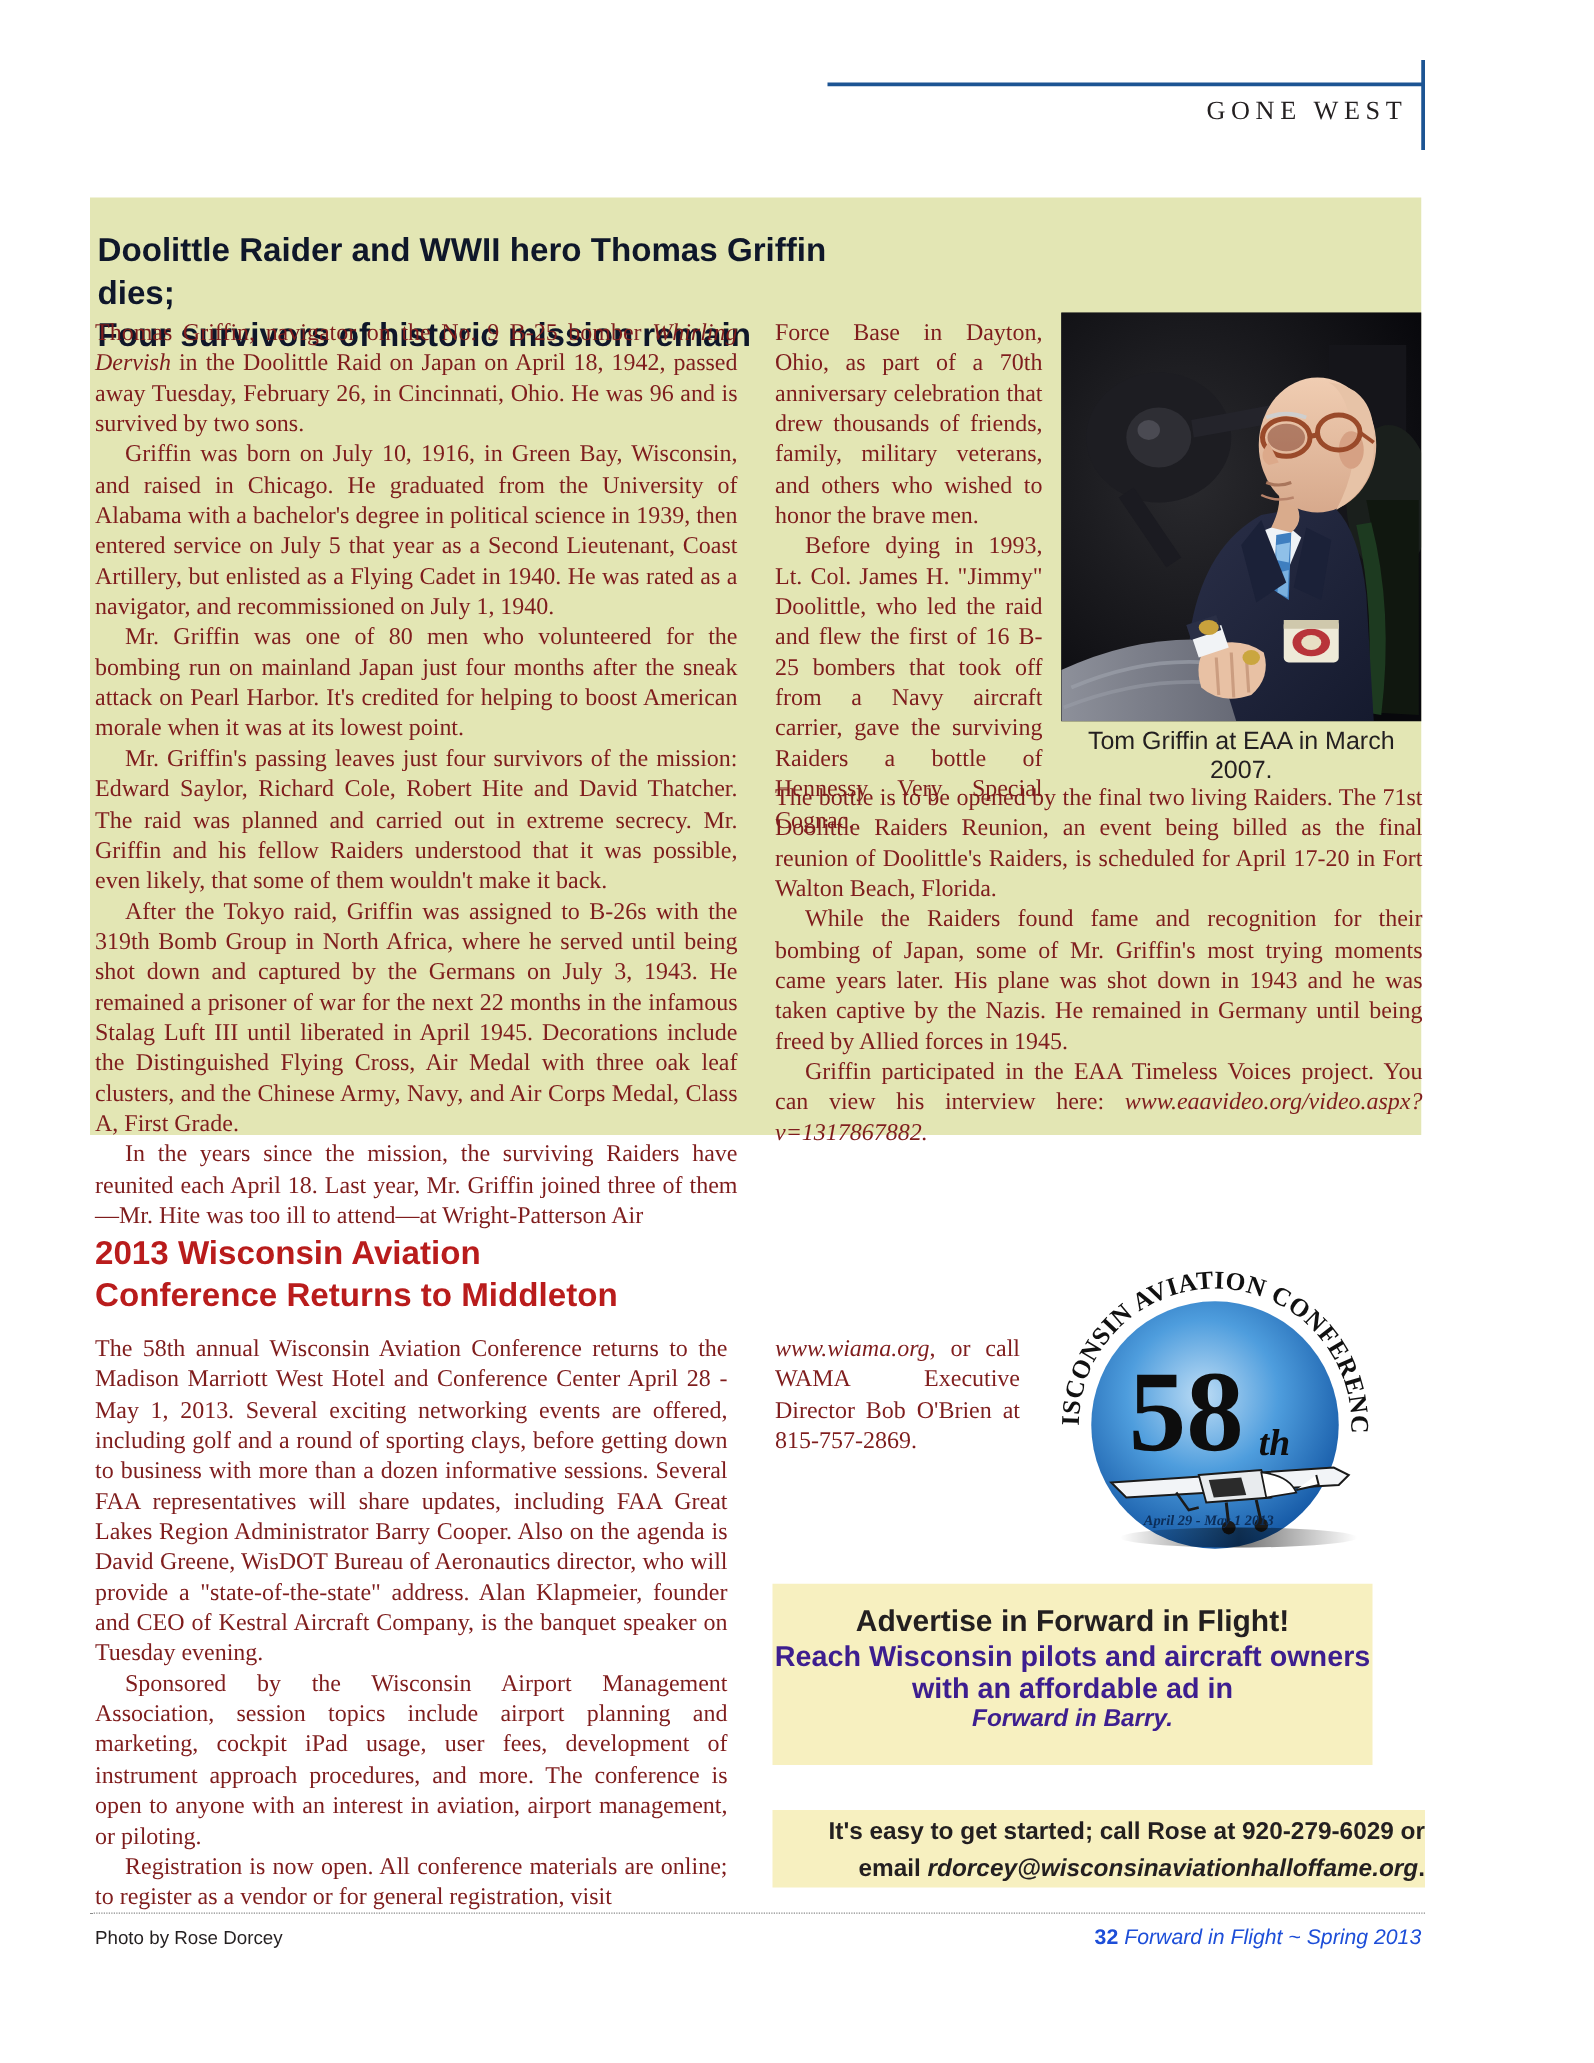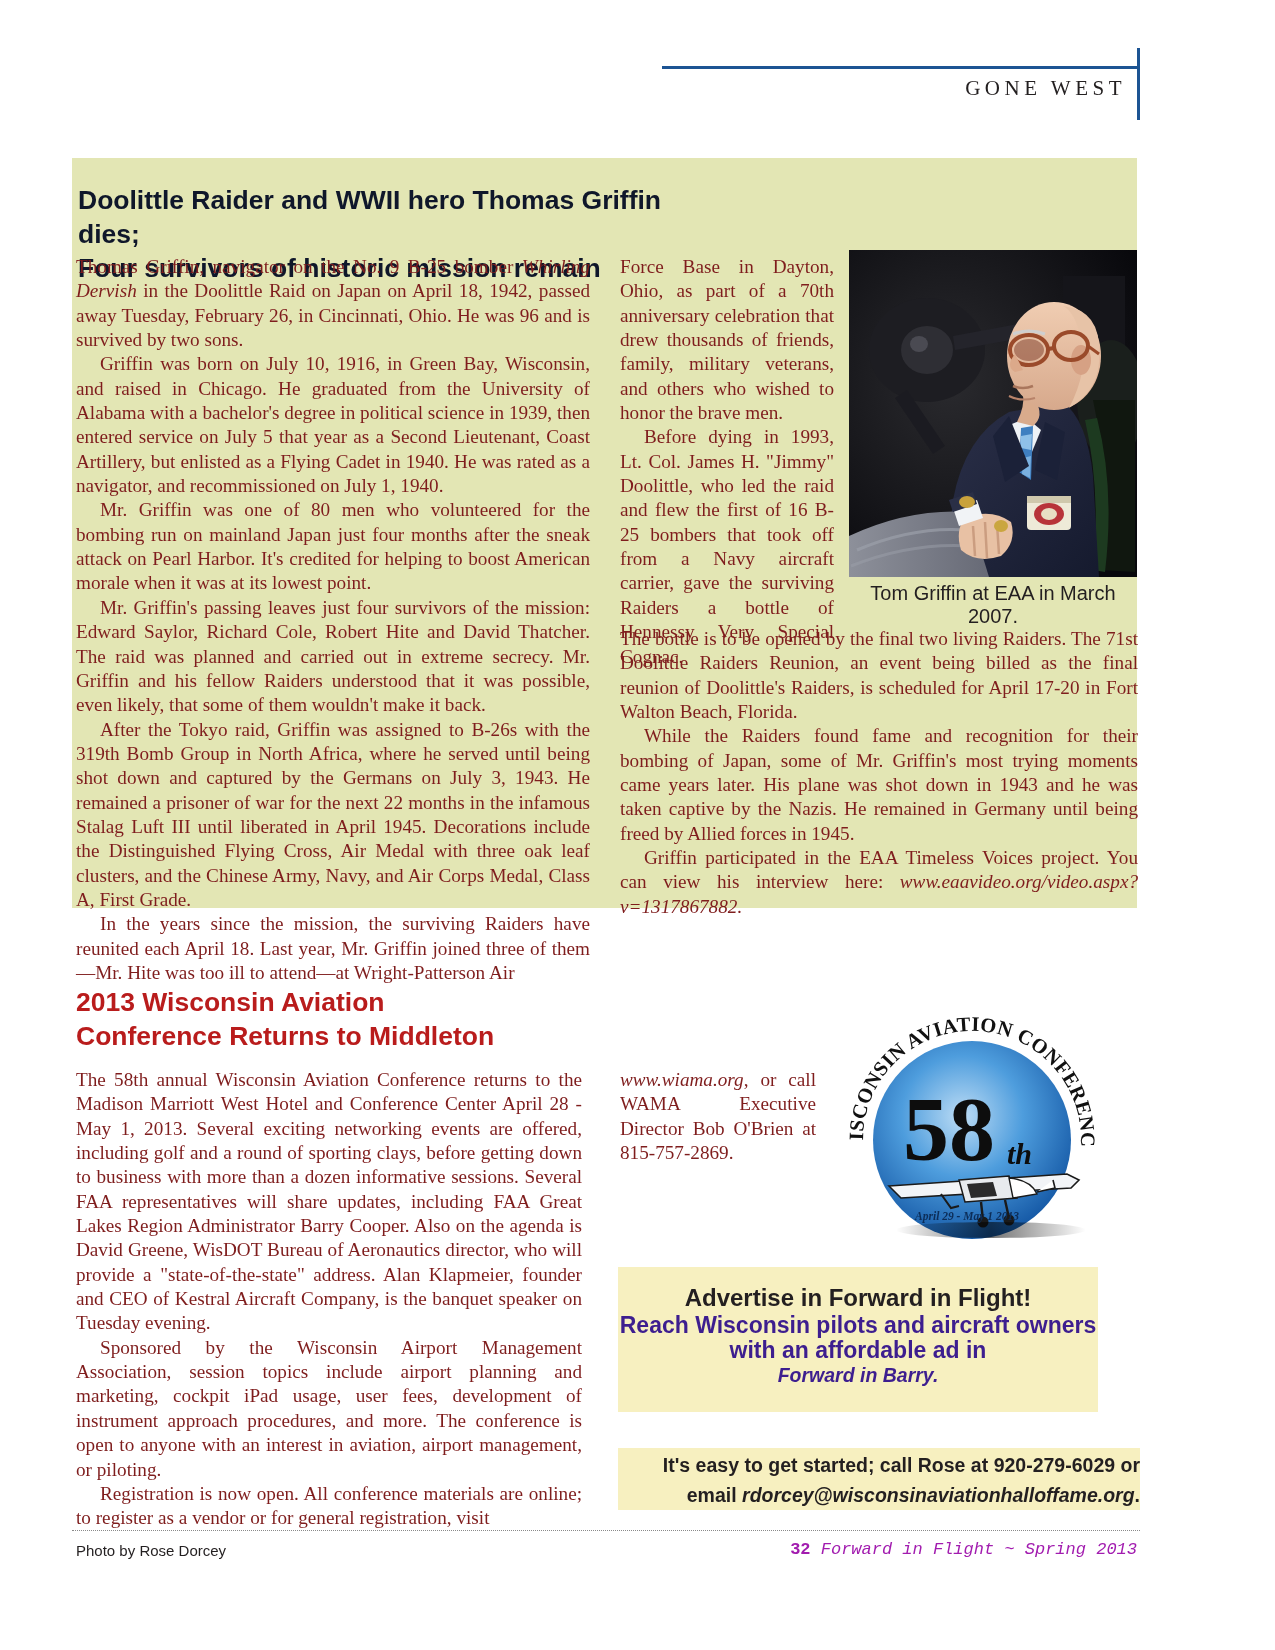--- a/index.html
+++ b/index.html
@@ -206,24 +206,24 @@
     left: 76px;
     top: 1542px;
     font-family: "Liberation Sans", sans-serif;
     font-size: 15px;
     color: #231f20;
   }
   .foot-right {
     position: absolute;
     right: 138px;
     top: 1540px;
-    font-family: Liberation Mono, monospace;
+    font-family: Liberation Sans, sans-serif;
     font-style: italic;
     font-size: 17px;
-    color: #a21caf;
+    color: #1d4ed8;
     white-space: nowrap;
   }
   .foot-right b { font-weight: bold; font-style: normal; }
 </style>
 </head>
 <body>
 
 <div class="page">
 
   <div class="runhead">

